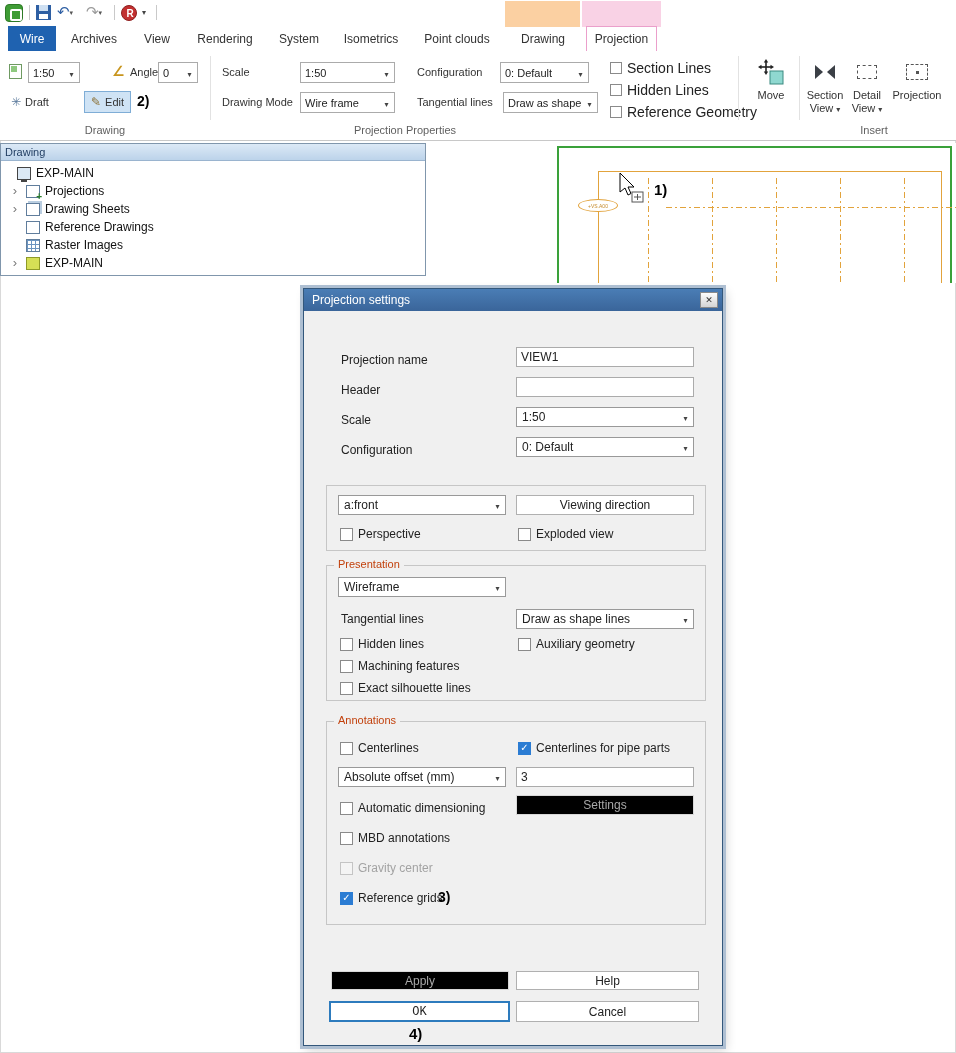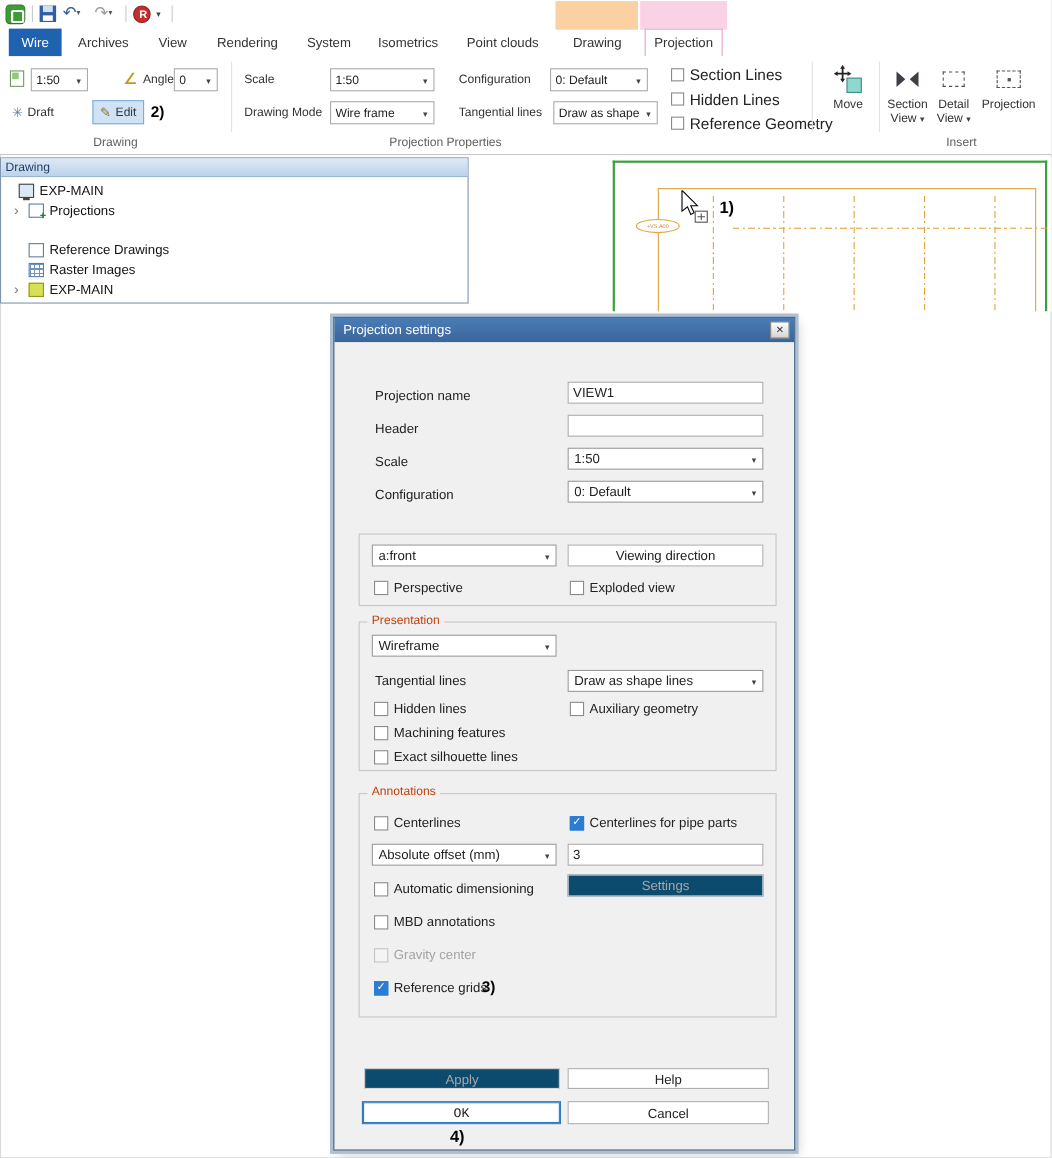--- a/index.html
+++ b/index.html
@@ -120,21 +120,21 @@
   .lb{position:absolute;font-size:12px;color:#222;height:15px;line-height:15px;white-space:nowrap;}
   .tbx{position:absolute;height:20px;border:1px solid #ababab;background:#fff;padding:0 4px;
        font:12px "Liberation Sans","DejaVu Sans",sans-serif;color:#222;}
   .dcombo{position:absolute;height:20px;background:#fff;border:1px solid #999;
           display:flex;align-items:center;padding:0 2px 0 5px;font-size:12px;}
   .dcombo .ctext{flex:1;overflow:hidden;white-space:nowrap;}
   .grpbox{position:absolute;border:1px solid #c6c6c6;}
   .grplab{position:absolute;background:#f0f0f0;padding:0 4px;font-size:11px;color:#c2410c;z-index:2;}
   .dbtn{position:absolute;height:20px;background:#fff;border:1px solid #b0b0b0;font-size:12px;
         color:#222;display:flex;align-items:center;justify-content:center;}
-  .dbtn.disabled{color:#a8a8a8;background:#0c4a6e;border-color:#d8d8d8;}
+  .dbtn.disabled{color:#a8a8a8;background:#000000;border-color:#d8d8d8;}
   .dbtn.focus{border:1px solid #2d7bbd;box-shadow:inset 0 0 0 1px #2d7bbd;font-family:Liberation Mono, monospace;}
 </style>
 </head>
 <body>
 
 <div class="qat">
   <span class="app-logo"></span>
   <span class="qat-sep" style="left:29px"></span>
   <span class="ic-save"></span>
   <span class="qbtn" style="left:57px">↶<span class="dd">▾</span></span>
@@ -309,20 +309,25 @@
   <div class="tree-hd">Drawing</div>
   <div class="titem" style="top:20px;padding-left:16px">
     <span class="ti ic-monitor"></span>
     <span>EXP-MAIN</span>
   </div>
   <div class="titem" style="top:38px;padding-left:8px">
     <span class="texp"></span>
     <span class="ti ic-projections"></span>
     <span>Projections</span>
   </div>
+  <div class="titem" style="top:56px;padding-left:8px">
+    <span class="texp"></span>
+    <span class="ti ic-sheets"></span>
+    <span>Drawing Sheets</span>
+  </div>
   <div class="titem" style="top:74px;padding-left:8px">
     <span class="texp hid"></span>
     <span class="ti"></span>
     <span>Reference Drawings</span>
   </div>
   <div class="titem" style="top:92px;padding-left:8px">
     <span class="texp hid"></span>
     <span class="ti ic-raster"></span>
     <span>Raster Images</span>
   </div>

